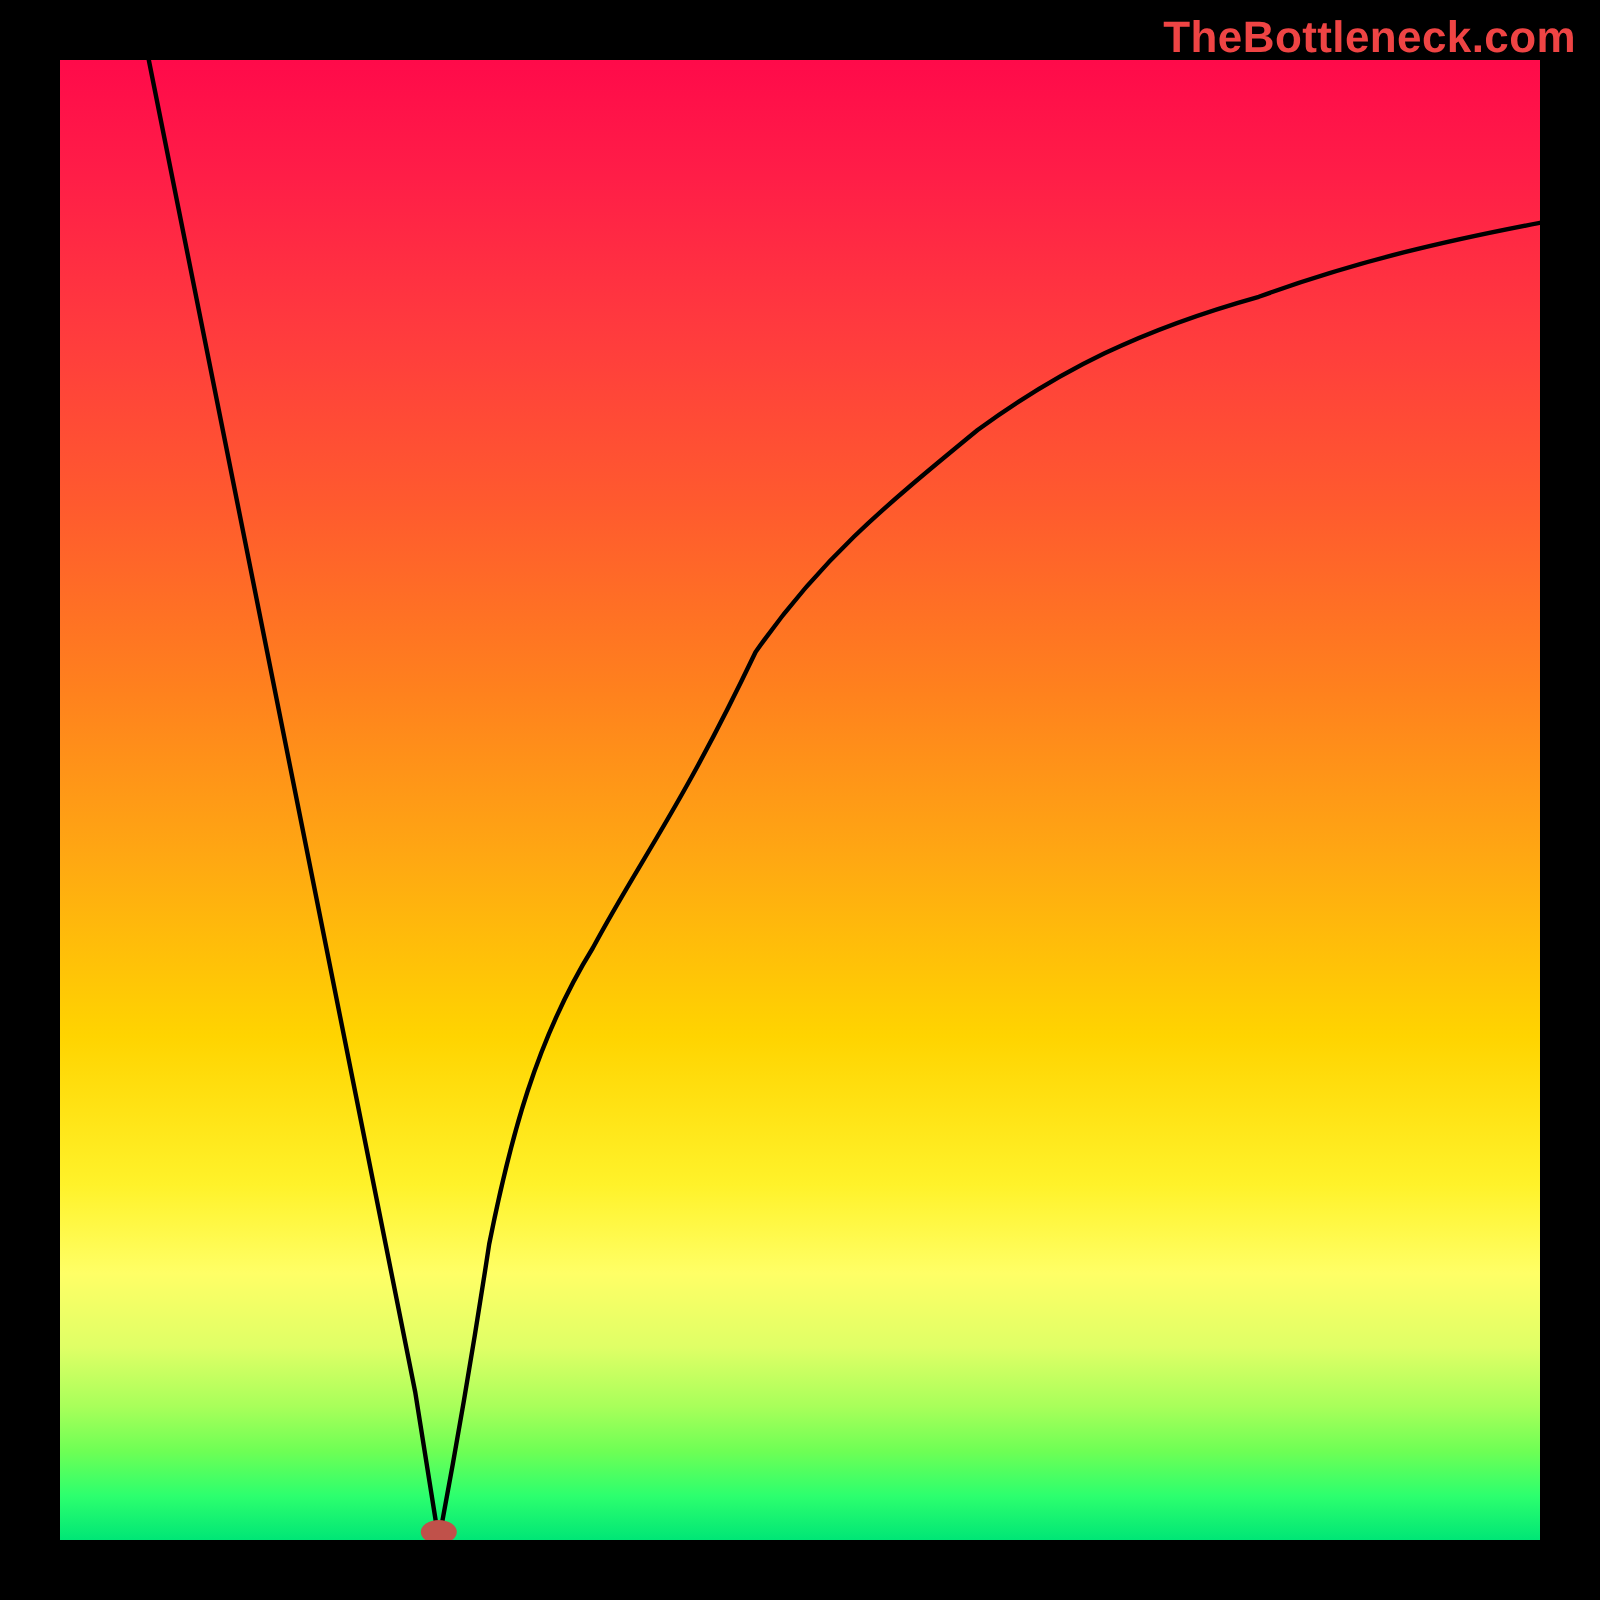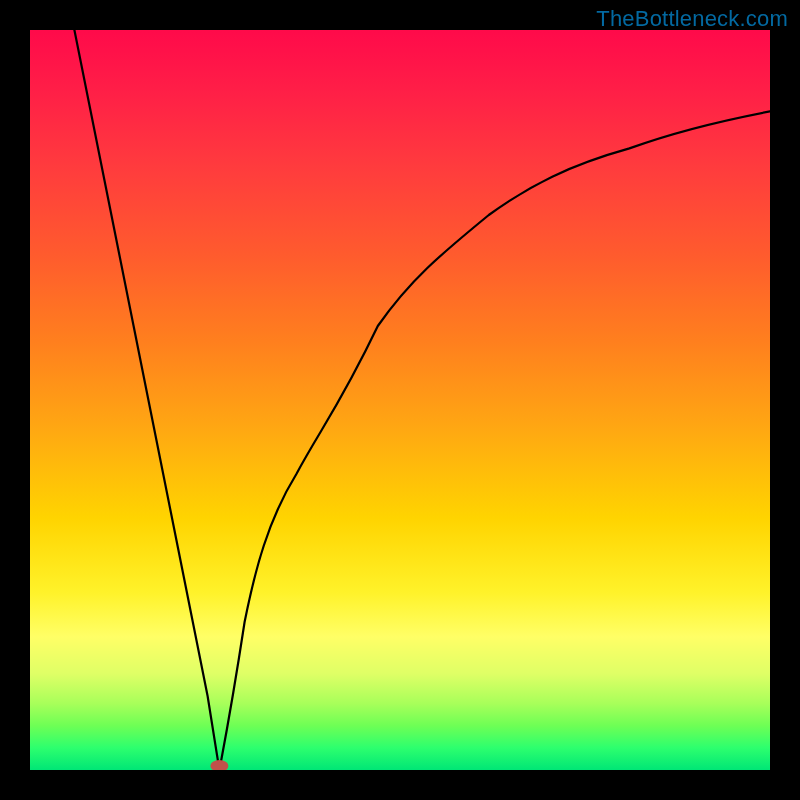--- a/index.html
+++ b/index.html
@@ -14,23 +14,23 @@
   .frame {
     position: relative;
     width: 800px;
     height: 800px;
     background: #000;
   }
   .watermark {
     position: absolute;
     top: 6px;
     right: 12px;
-    color: #0369a1;
+    color: #ef4444;
     font-size: 22px;
-    font-weight: 400;
+    font-weight: 700;
     letter-spacing: 0.2px;
     z-index: 10;
   }
   .plot-area {
     position: absolute;
     left: 30px;
     top: 30px;
     width: 740px;
     height: 740px;
     overflow: hidden;

